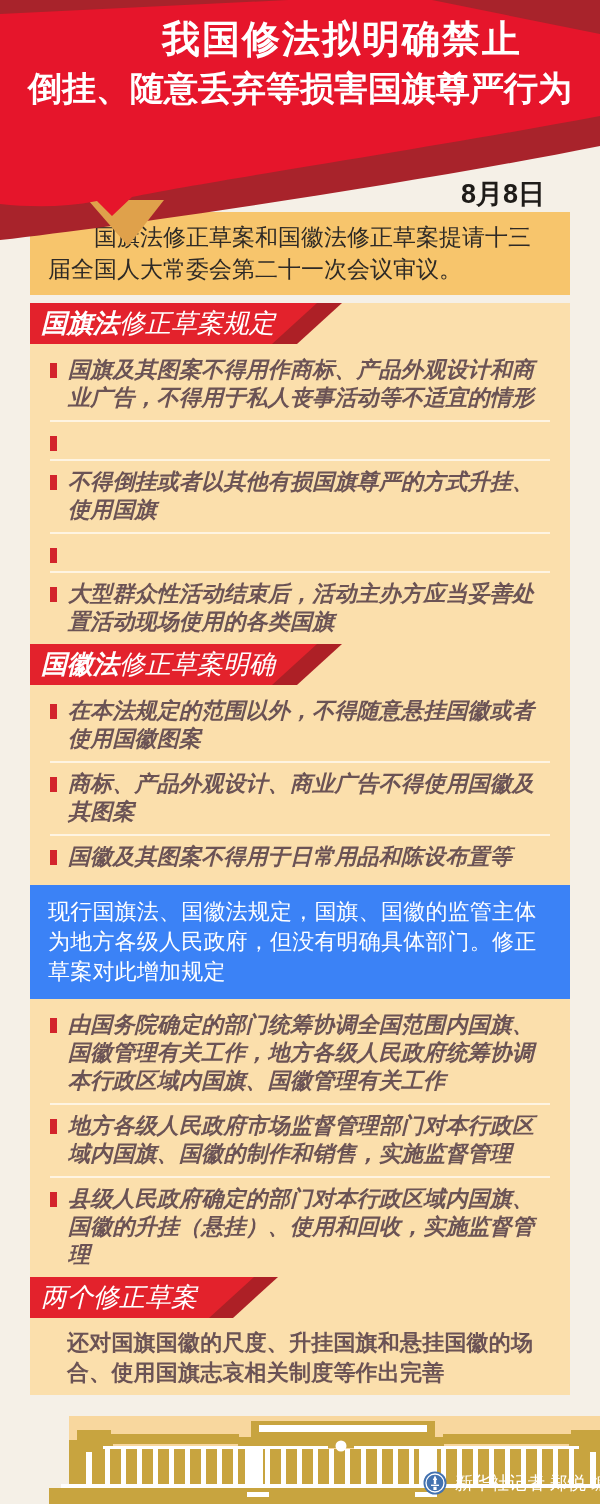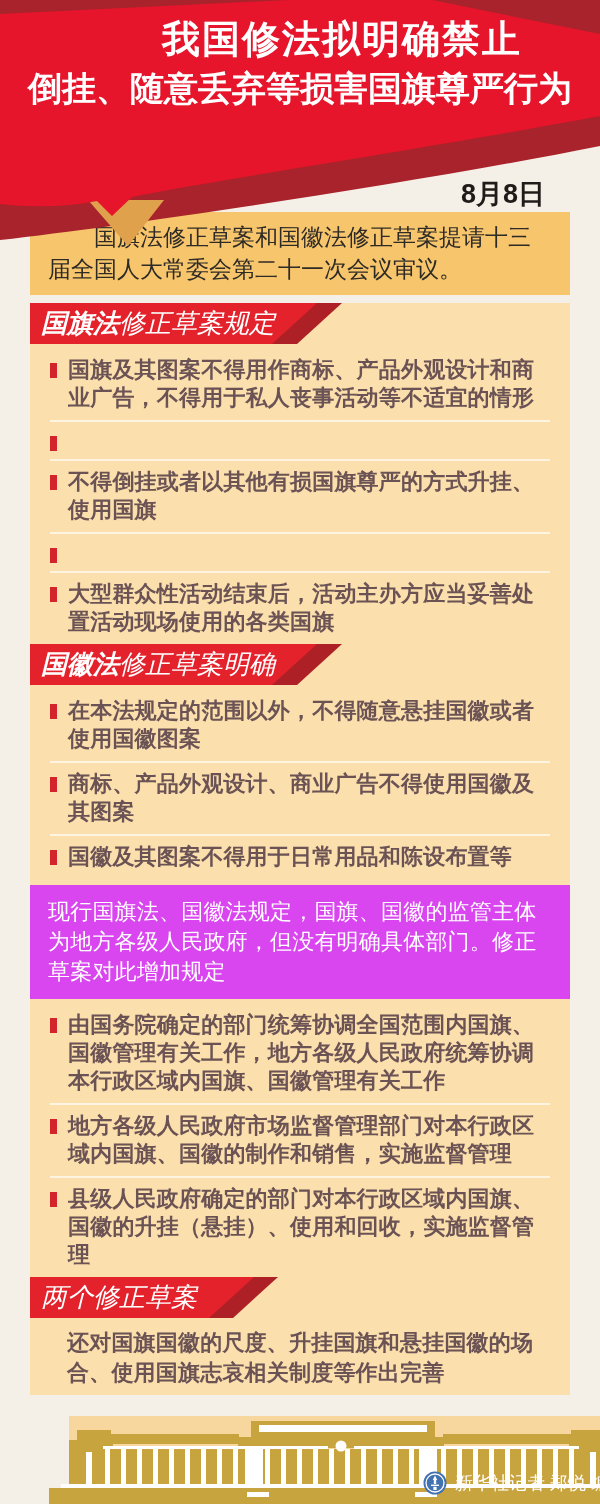--- a/index.html
+++ b/index.html
@@ -30,26 +30,26 @@
        background:#AD2026;clip-path:polygon(0 0,100% 0,calc(100% - 45px) 100%,0 100%);}
   .sec-label::after{content:"";position:absolute;left:0;top:0;height:100%;width:var(--wb);
        background:#E3222C;clip-path:polygon(0 0,100% 0,calc(100% - 45px) 100%,0 100%);}
   .sec-label .txt{position:relative;z-index:2;display:block;padding-left:11px;
        line-height:41px;font-size:26px;color:#fff;white-space:nowrap;}
   .sec-label .txt b{font-weight:bold;}
   .sec-label .txt span{font-weight:normal;}
 
   .blist{list-style:none;margin:5px 0 0;padding:0 20px 0 20px;}
   .blist li{display:flex;gap:11px;padding:7px 0 8px;
-       border-bottom:2px solid rgba(255,255,255,.65);}
+       border-bottom:2px solid rgba(255,255,255,.65);font-style:italic;}
   .blist li:last-child{border-bottom:none;}
   .bullet{flex:0 0 auto;width:7px;height:15px;background:#D3242C;margin-top:7px;}
   .li-text{font-size:22px;font-weight:bold;color:#6B5355;line-height:28px;letter-spacing:.2px;}
 
-  .notice{margin:6px 0 4px;background:#d946ef;color:#fff;
+  .notice{margin:6px 0 4px;background:#3b82f6;color:#fff;
        font-size:22px;line-height:30px;padding:12px 18px;letter-spacing:.2px;}
 
   .final-para{padding:10px 20px 4px 37px;font-size:22px;font-weight:bold;
        color:#6B5355;line-height:30px;letter-spacing:.2px;}
 
   
   .building{position:absolute;left:0;bottom:0;width:600px;height:88px;margin-left:41px;}
   .building svg{display:block;}
   .credit{position:absolute;right:14px;bottom:9px;display:flex;align-items:center;
        gap:8px;color:#fff;font-size:18px;z-index:3;white-space:nowrap;}

